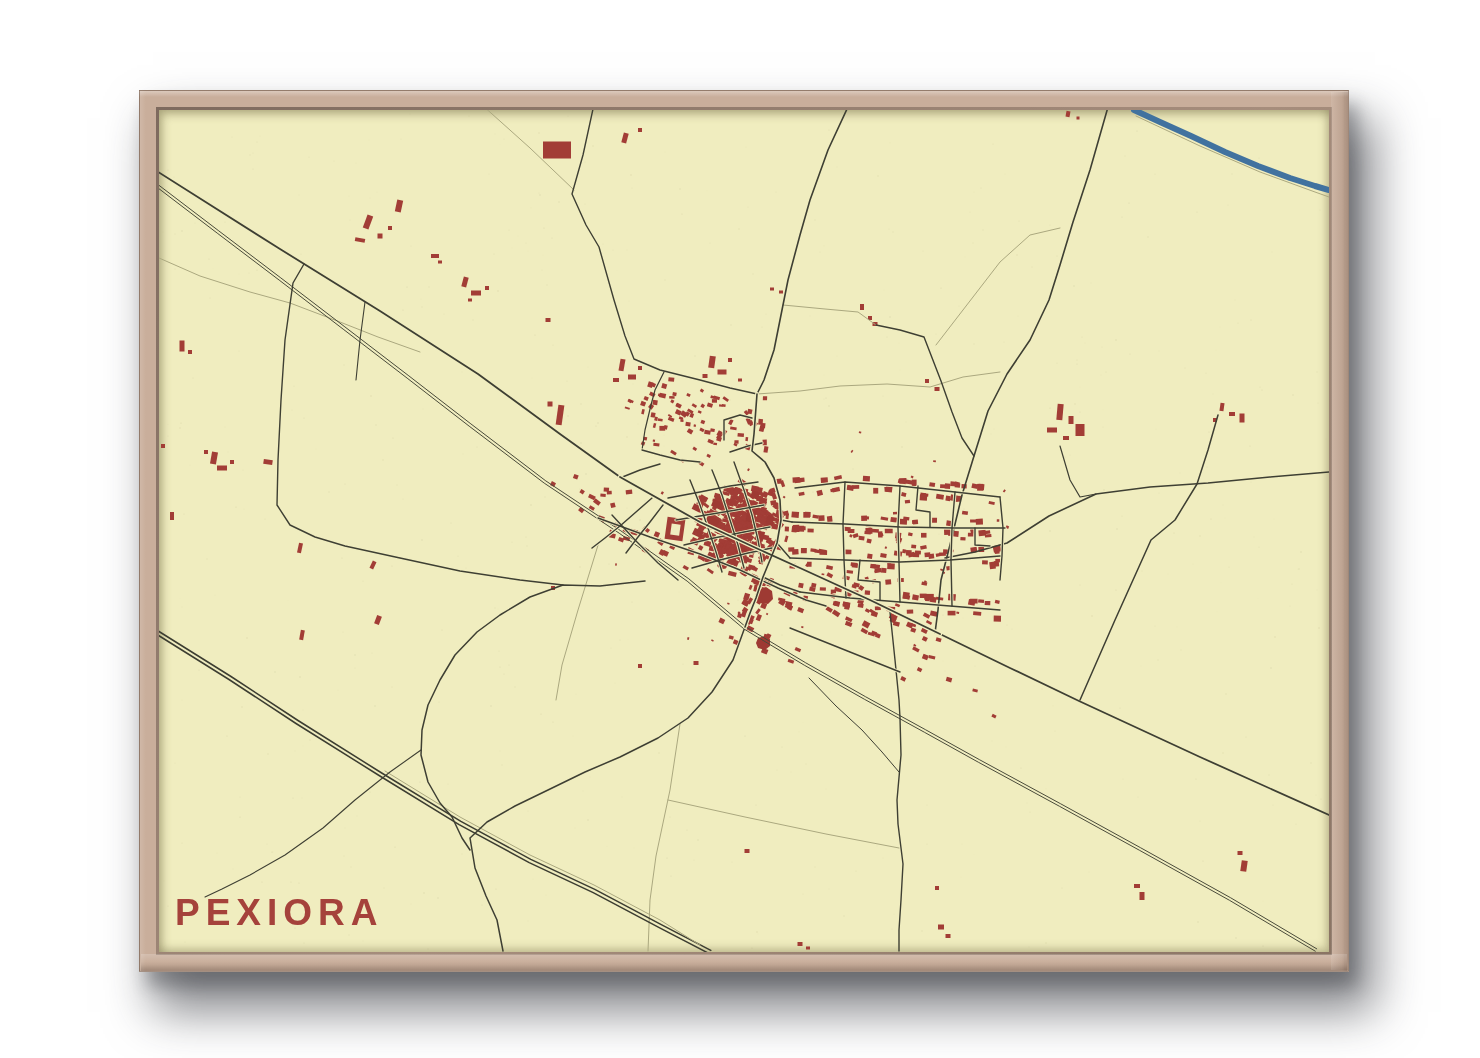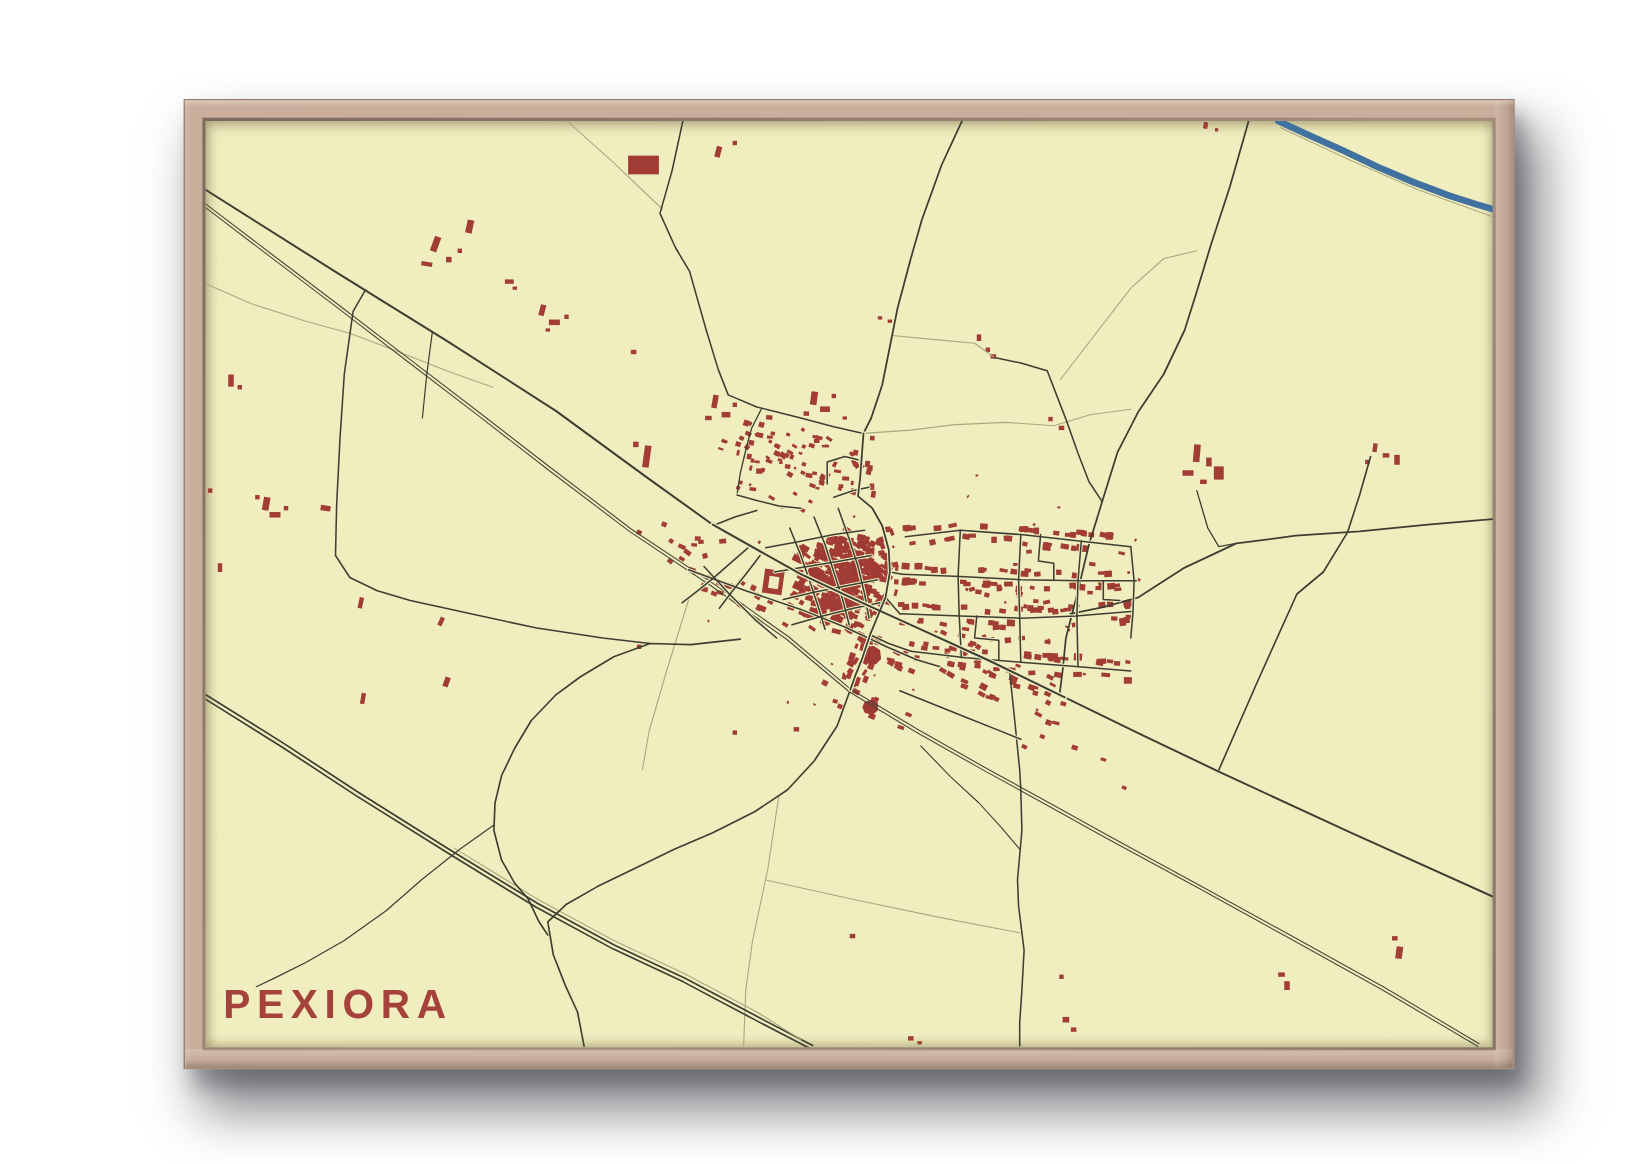--- a/index.html
+++ b/index.html
@@ -1,18 +1,18 @@
 <!DOCTYPE html>
 <html><head>
 <meta charset="utf-8">
 <style>
   html,body{margin:0;padding:0;background:#ffffff;width:1480px;height:1058px;overflow:hidden;}
   .frame{position:absolute;left:139px;top:90px;width:1210px;height:882px;box-sizing:border-box;
     background:#c9ae9b;
-    box-shadow:20px 34px 44px 6px rgba(40,42,50,.55), 8px 14px 16px rgba(40,42,50,.33);margin-left:28px;}
+    box-shadow:20px 34px 44px 6px rgba(40,42,50,.55), 8px 14px 16px rgba(40,42,50,.33);}
   .frame::before{content:"";position:absolute;inset:0;box-sizing:border-box;
     border:1px solid rgba(110,88,74,.5);
     background:
       linear-gradient(to bottom, rgba(255,255,255,.34), rgba(255,255,255,0) 6px),
       linear-gradient(to right, rgba(255,255,255,.12), rgba(0,0,0,0) 6px),
       linear-gradient(to top, rgba(70,50,40,.12), rgba(0,0,0,0) 6px),
       linear-gradient(to left, rgba(70,50,40,.15), rgba(0,0,0,0) 6px);}
   .lip{position:absolute;left:17px;top:17px;right:17px;bottom:17px;
     background:linear-gradient(135deg,#7e6a5e,#a68d7c 55%,#8a7464);}
   .bb{position:absolute;left:2px;right:2px;bottom:1px;height:17px;

